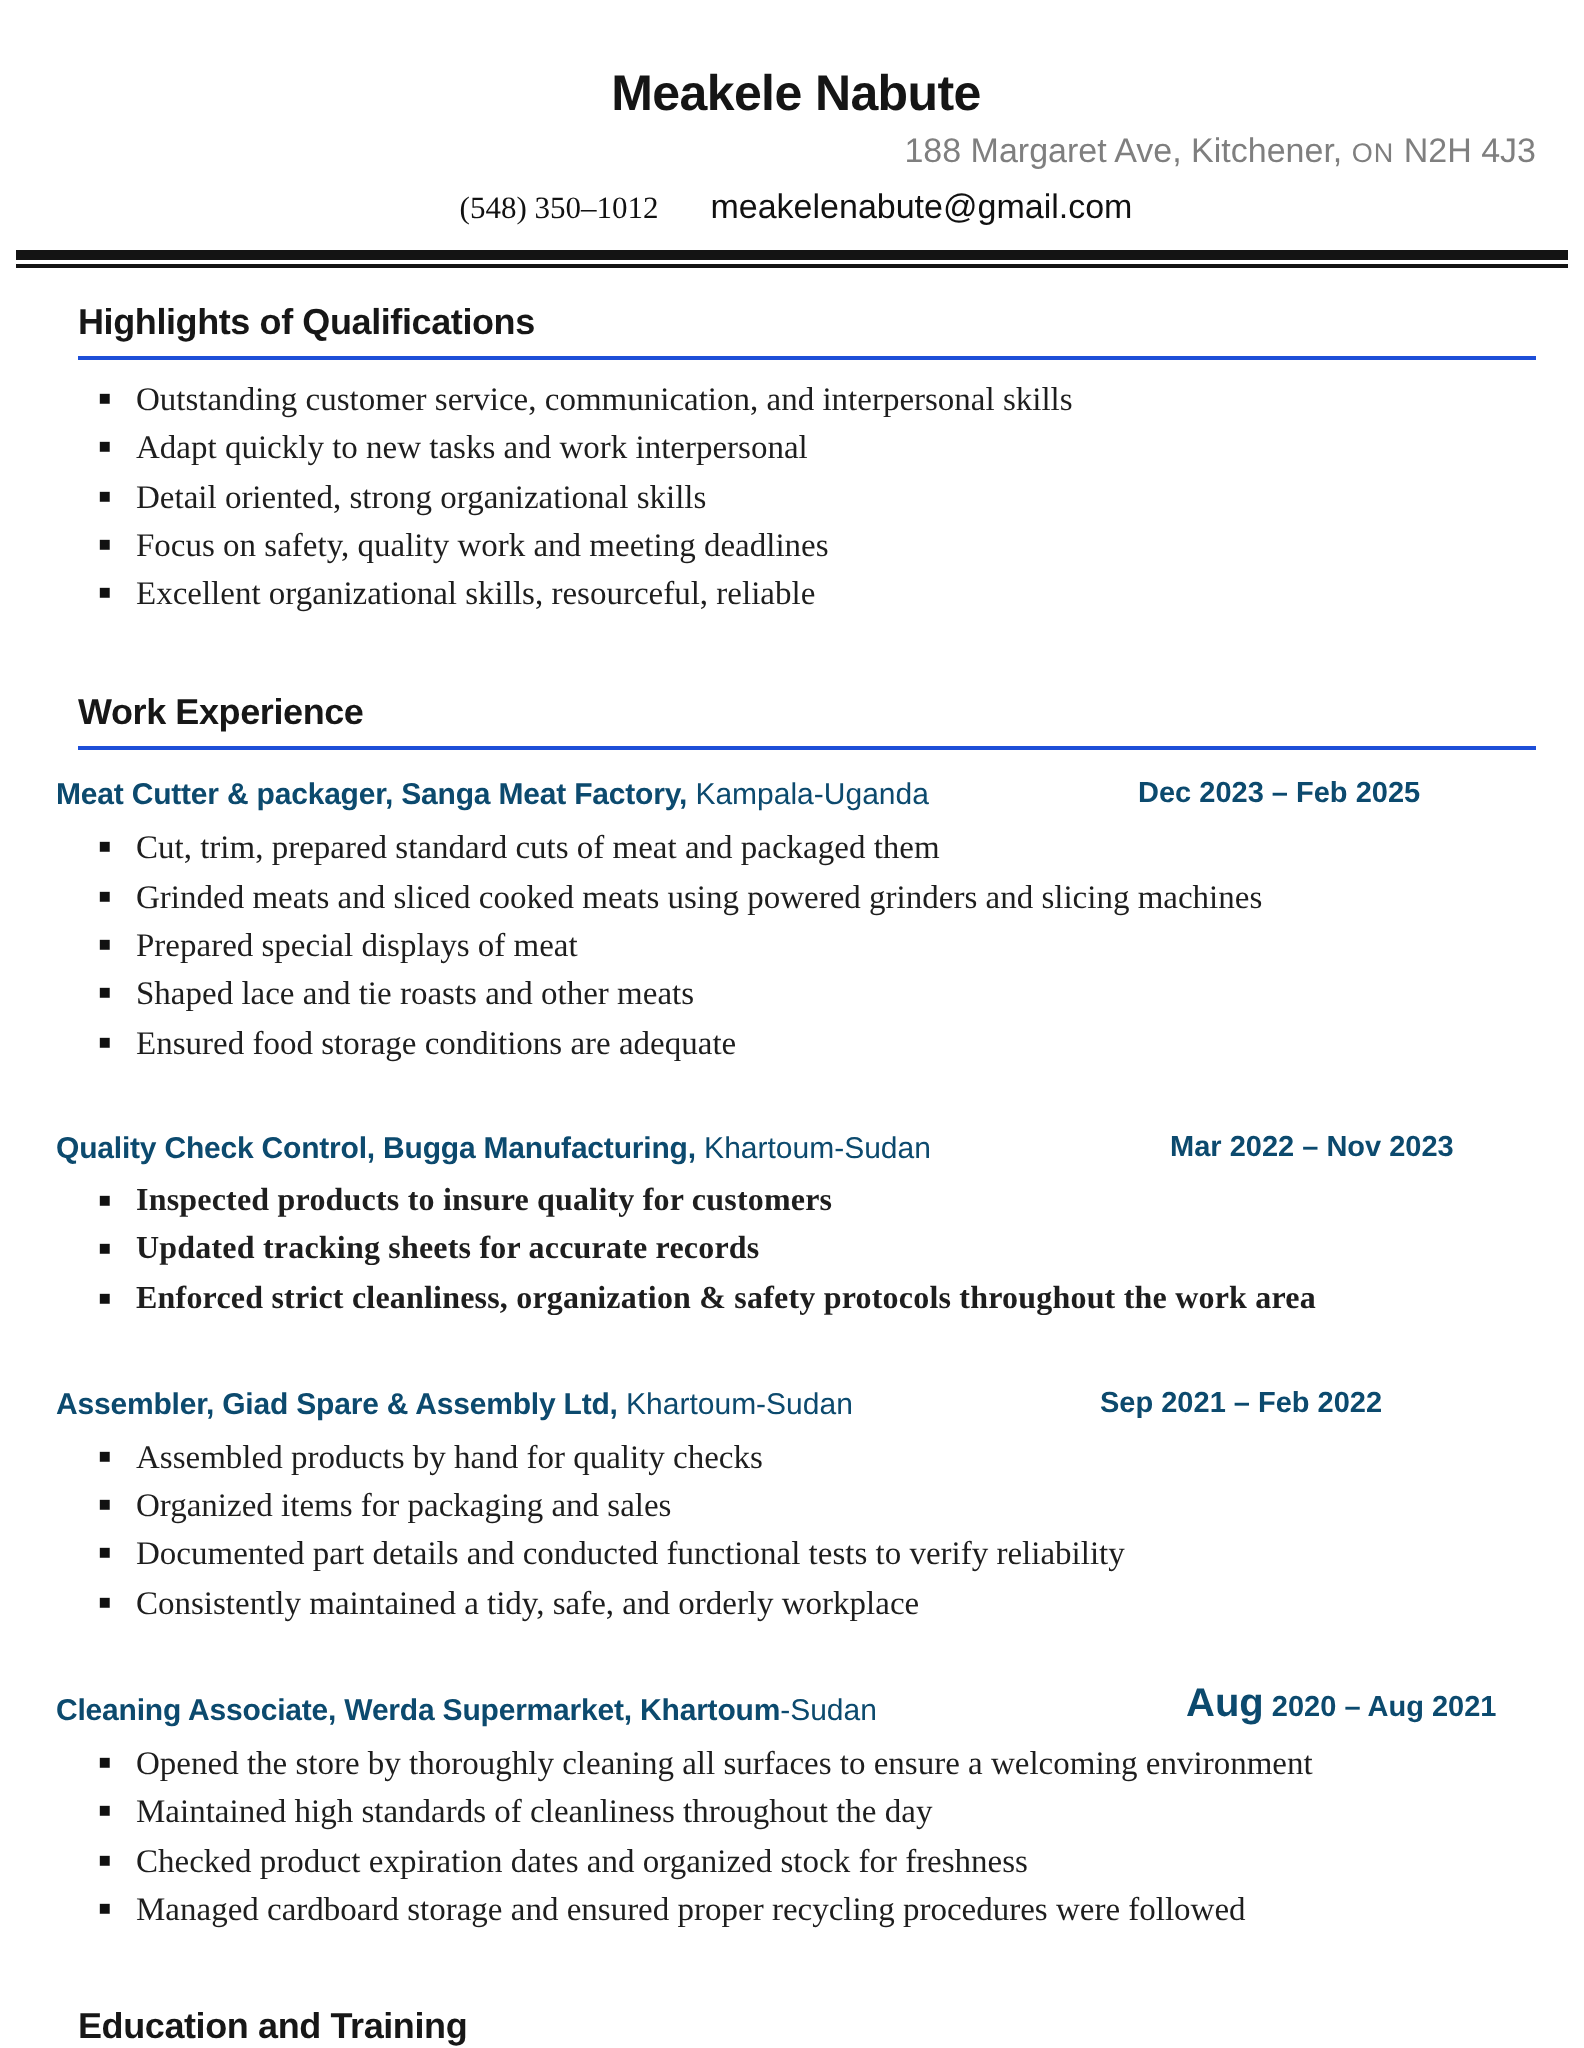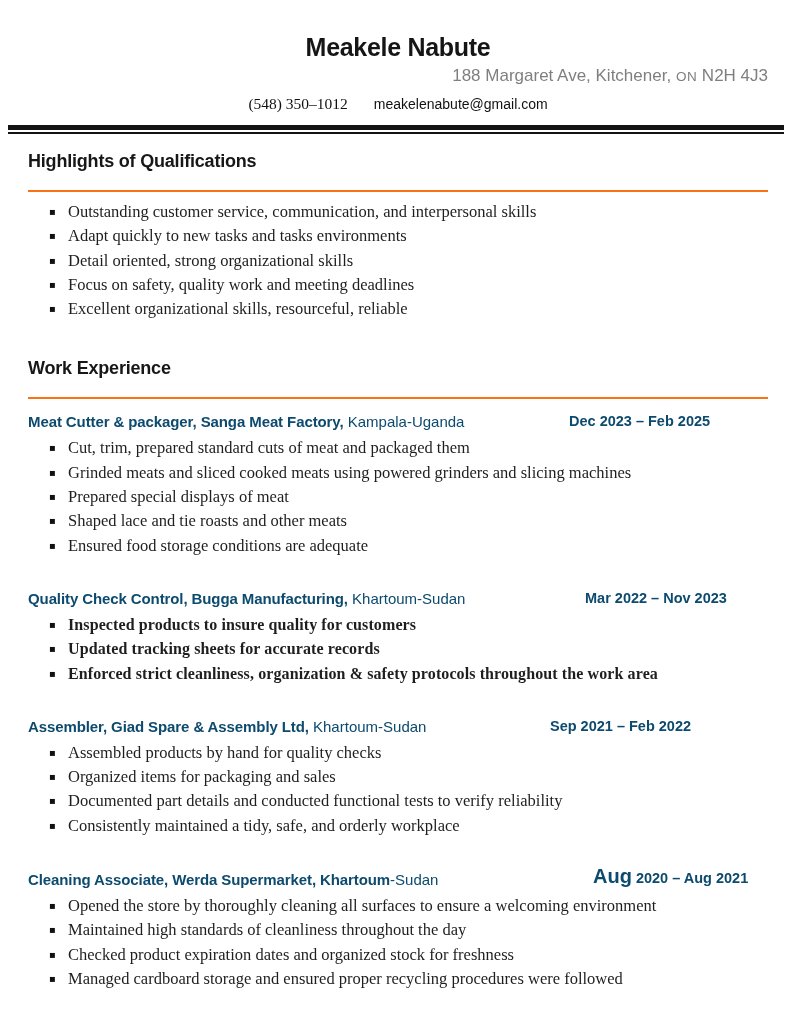--- a/index.html
+++ b/index.html
@@ -21,31 +21,31 @@
     font-size: 25px; font-weight: bold; letter-spacing: -0.3px;
     line-height: 30px; color: #151515;
   }
   .hdr-address {
     margin-top: 2px;
     font-size: 17px; color: #7f7f7f; line-height: 24px; text-align: right;
   }
   .hdr-address .prov { font-size: 13.5px; letter-spacing: 0.5px; }
   .hdr-contact { margin-top: 3px; line-height: 23px; font-size: 16px; color: #111; }
   .hdr-phone { font-family: "Liberation Serif", serif; font-size: 15.5px; }
-  .hdr-email { font-family: "Liberation Sans", sans-serif; font-size: 14px; margin-left: 26px; }
+  .hdr-email { font-family: "Liberation Sans", sans-serif; font-size: 17px; margin-left: 26px; }
 
   .hdr-rule { margin: 9px -16px 0 -20px; }
   .hdr-rule .thick { height: 5px; background: #141414; }
   .hdr-rule .thin  { height: 2px; background: #141414; margin-top: 2px; }
 
   
   .sec-title {
     font-size: 18px; font-weight: bold; letter-spacing: -0.2px;
     color: #171717; line-height: 21px;
-    border-bottom: 2px solid #f97316; padding-bottom: 18px;
+    border-bottom: 2px solid #1d4ed8; padding-bottom: 6px; margin-left: 11px;
   }
   .sec-highlights .sec-title { margin-top: 17px; }
   .sec-work .sec-title { margin-top: 37px; }
   .sec-education .sec-title { margin-top: 36px; }
 
   
   ul.blist { list-style: none; margin-top: 8px; }
   ul.blist li {
     position: relative;
     padding-left: 40px;
@@ -94,21 +94,21 @@
   </div>
   <div class="hdr-rule">
     <div class="thick"></div>
     <div class="thin"></div>
   </div>
 
   <div class="sec-highlights">
     <div class="sec-title">Highlights of Qualifications</div>
     <ul class="blist">
       <li><span class="marker">▪</span><span>Outstanding customer service, communication, and interpersonal skills</span></li>
-      <li><span class="marker">▪</span><span>Adapt quickly to new tasks and tasks environments</span></li>
+      <li><span class="marker">▪</span><span>Adapt quickly to new tasks and work interpersonal</span></li>
       <li><span class="marker">▪</span><span>Detail oriented, strong organizational skills</span></li>
       <li><span class="marker">▪</span><span>Focus on safety, quality work and meeting deadlines</span></li>
       <li><span class="marker">▪</span><span>Excellent organizational skills, resourceful, reliable</span></li>
     </ul>
   </div>
 
   <div class="sec-work">
     <div class="sec-title">Work Experience</div>
 
     <div class="job job-1">

